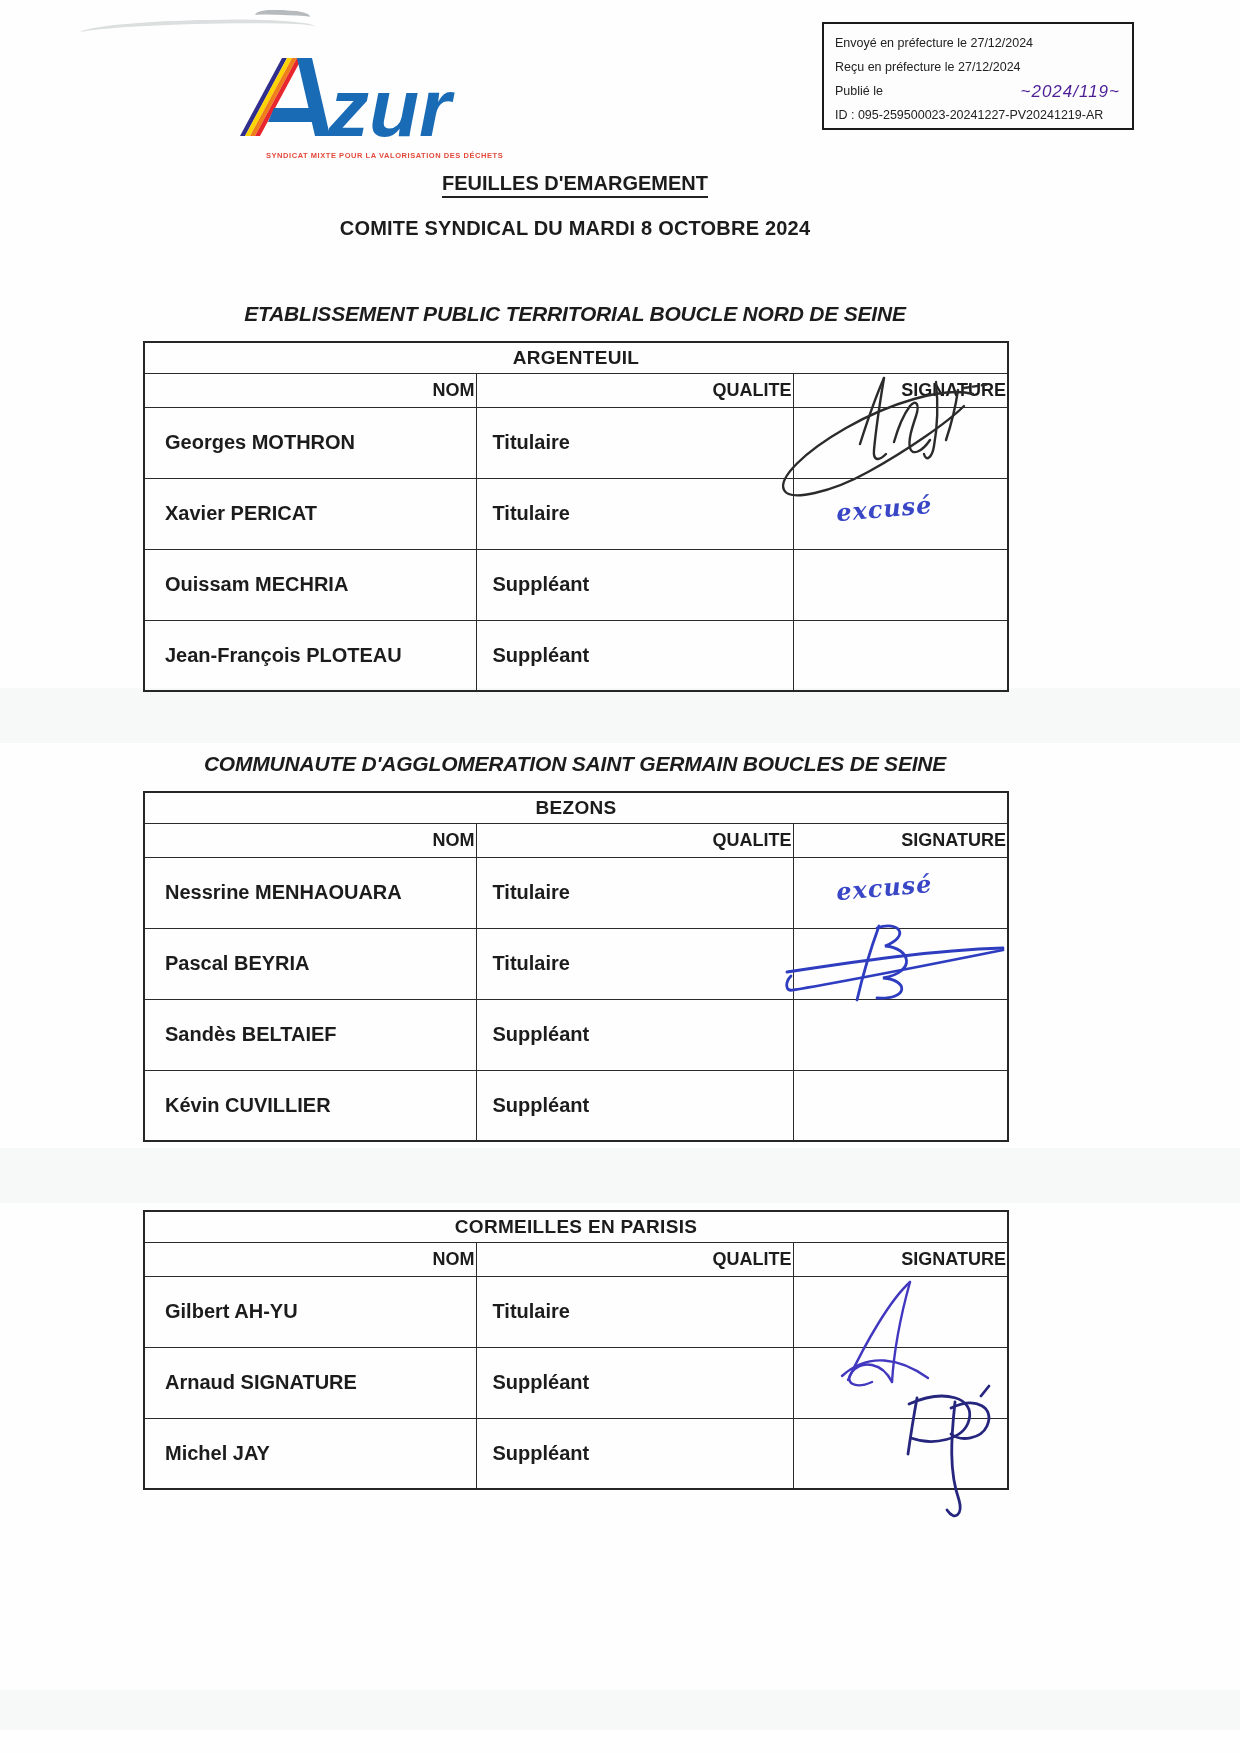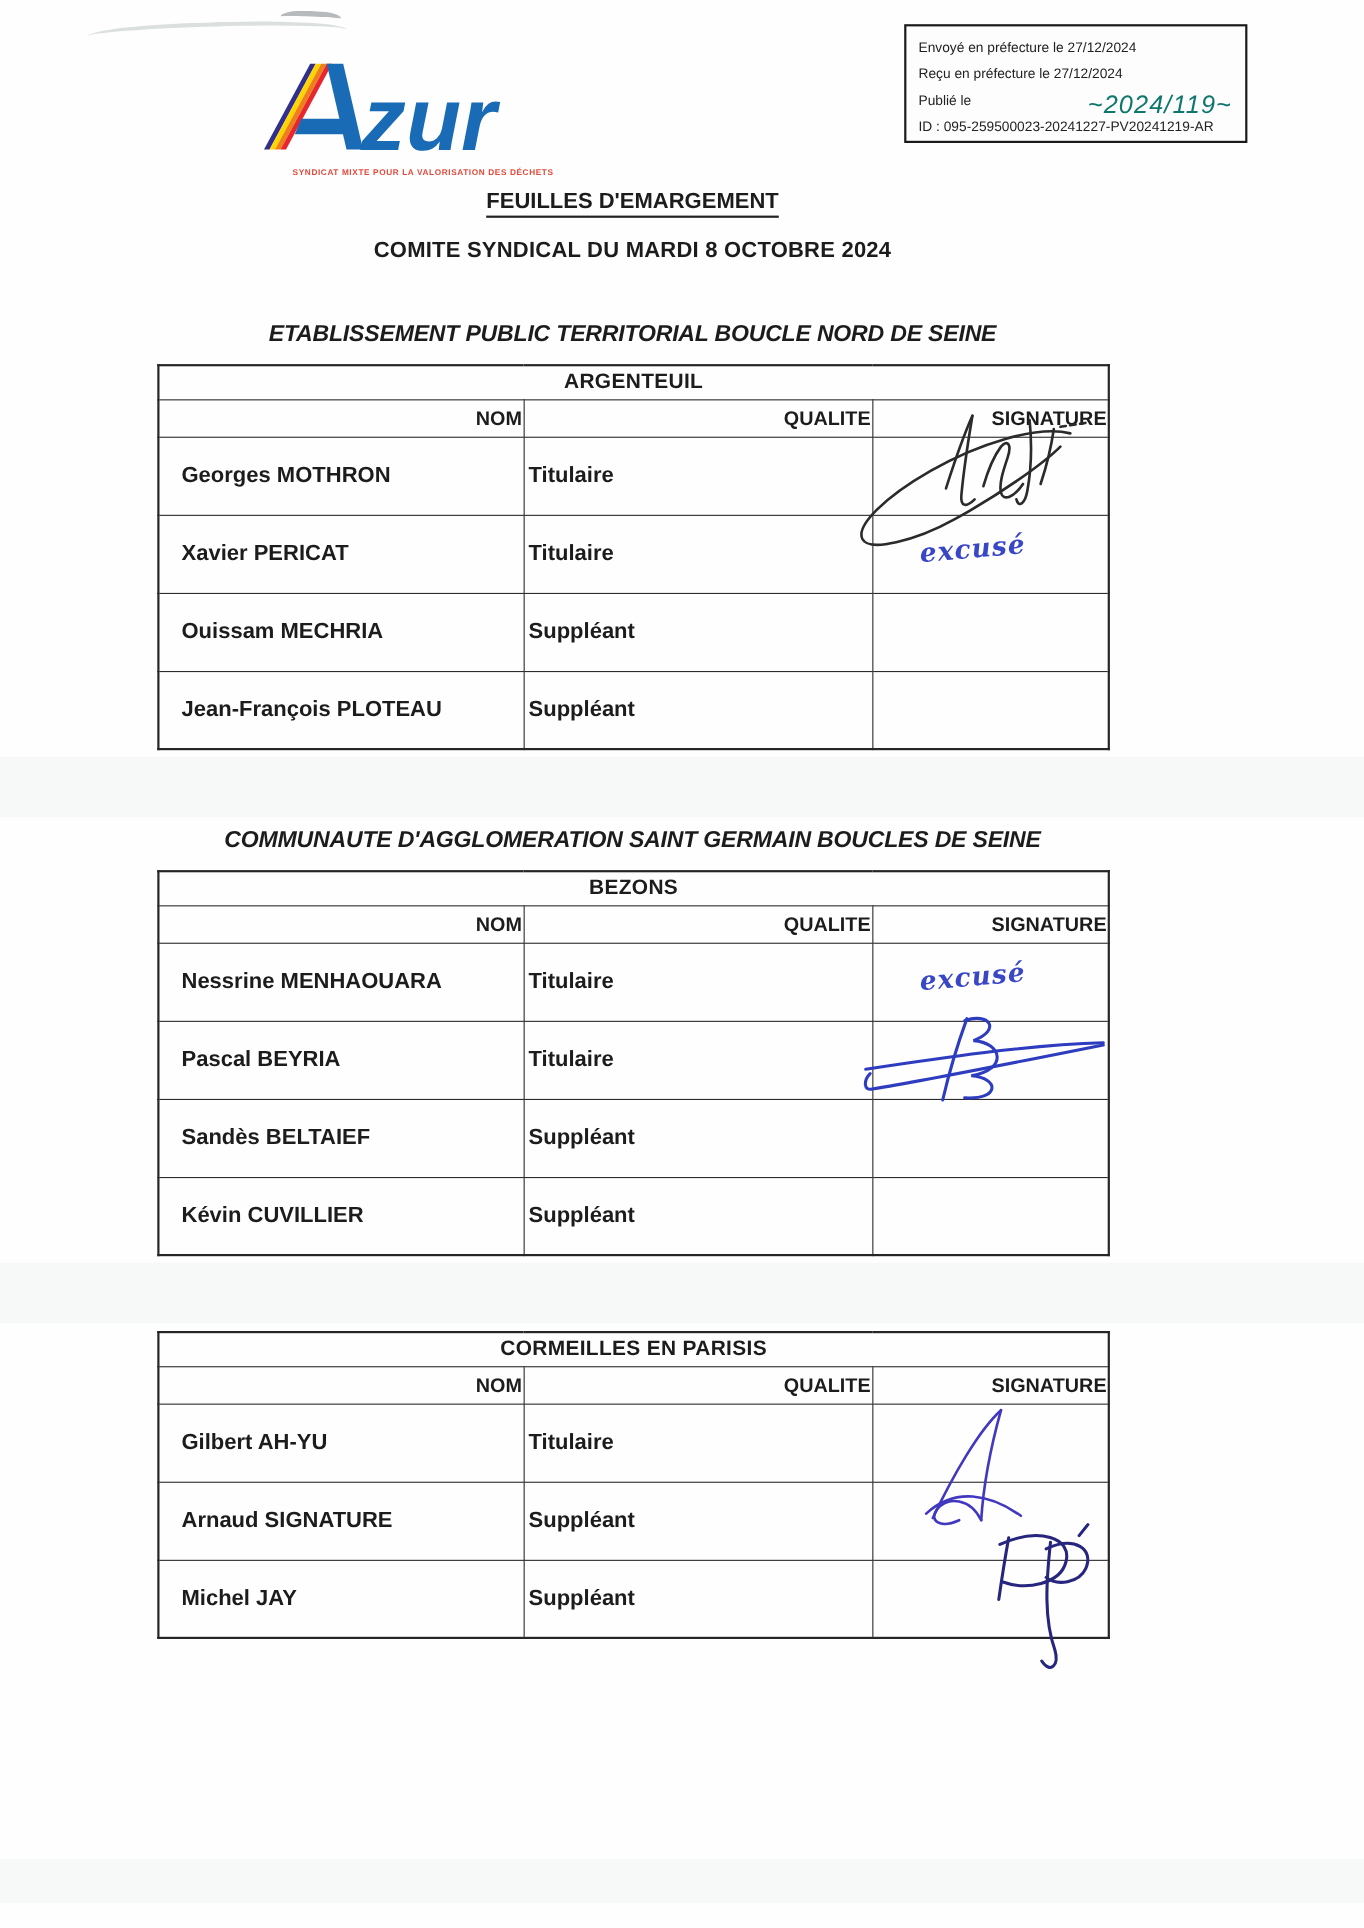--- a/index.html
+++ b/index.html
@@ -10,48 +10,48 @@
   .scan-band{position:absolute;left:0;width:100%;background:rgba(168,180,178,0.08);pointer-events:none;}
   .smudge{position:absolute;left:80px;top:20px;width:235px;height:16px;
           border-top:4px solid rgba(140,152,152,0.30);border-radius:50%;transform:rotate(-1.5deg);}
   .smudge2{position:absolute;left:255px;top:10px;width:55px;height:10px;
           border-top:5px solid rgba(95,105,110,0.45);border-radius:40%;transform:rotate(2deg);}
 
   
   .stamp{position:absolute;left:822px;top:22px;width:312px;height:108px;border:2px solid #1a1a1a;
          background:#fdfdfd;box-sizing:border-box;padding:7px 11px 0 11px;}
   .stamp-line{font-size:12.5px;line-height:24px;color:#222;white-space:nowrap;}
-  .stamp-watermark{position:absolute;right:12px;top:58px;font-size:23px;font-style:italic;
-         color:#0f766e;letter-spacing:1px;z-index:0;}
+  .stamp-watermark{position:absolute;right:12px;top:58px;font-size:17px;font-style:italic;
+         color:#4c1d95;letter-spacing:1px;z-index:0;}
 
   
   .logo{position:absolute;left:230px;top:52px;width:230px;}
   .logo-tagline{margin-top:1px;font-size:7.5px;font-weight:700;letter-spacing:0.55px;
          color:#e2493b;white-space:nowrap;padding-left:36px;}
 
   
   .titles{position:absolute;left:143px;width:864px;text-align:center;}
   .title-main{position:absolute;top:172px;left:0;right:0;font-size:20px;font-weight:700;}
   .title-main span{display:inline-block;border-bottom:2.5px solid #222;padding-bottom:1px;}
   .title-sub{position:absolute;top:217px;left:0;right:0;font-size:20px;font-weight:700;letter-spacing:0.2px;}
 
   
   .section{position:absolute;left:143px;width:864px;}
-  .section-1{top:292px;} .section-2{top:752px;} .section-3{top:1210px;}
+  .section-1{top:302px;} .section-2{top:752px;} .section-3{top:1210px;}
   .section-heading{text-align:center;font-style:italic;font-weight:700;font-size:21px;
          letter-spacing:-0.2px;margin-bottom:15px;white-space:nowrap;}
   table.roster{border-collapse:collapse;width:864px;table-layout:fixed;background:transparent;}
   table.roster th,table.roster td{border:1.6px solid #2b2b2b;box-sizing:border-box;}
   table.roster{border:2.2px solid #262626;}
   tr.commune-row th{height:31px;font-size:19px;font-weight:600;text-align:center;letter-spacing:0.3px;}
   tr.cols-row th{height:34px;font-size:18px;font-weight:700;text-align:right;}
   col.c-nom{width:332px;} col.c-qualite{width:317px;} col.c-sig{width:215px;}
   td{height:71px;vertical-align:middle;font-size:20px;font-weight:600;}
   td.nom{padding-left:20px;}
-  td.qualite{padding-left:4px;}
+  td.qualite{padding-left:16px;}
   td.sig{position:relative;}
   .excuse-note{position:absolute;left:42px;top:15px;font-family:"DejaVu Serif",serif;font-style:italic;
          font-size:24px;color:#3947c6;transform:rotate(-5deg);letter-spacing:1px;}
 
   
   .sig-overlay{position:absolute;z-index:5;pointer-events:none;}
   #sig-mothron{left:768px;top:366px;}
   #sig-beyria{left:783px;top:920px;}
   #sig-ahyu{left:838px;top:1278px;}
   #sig-meance{left:893px;top:1384px;}

